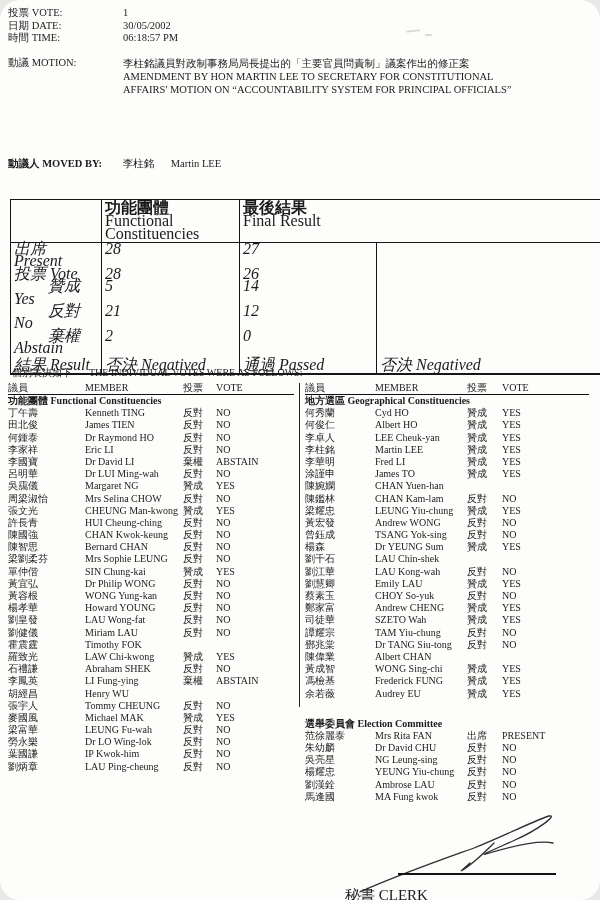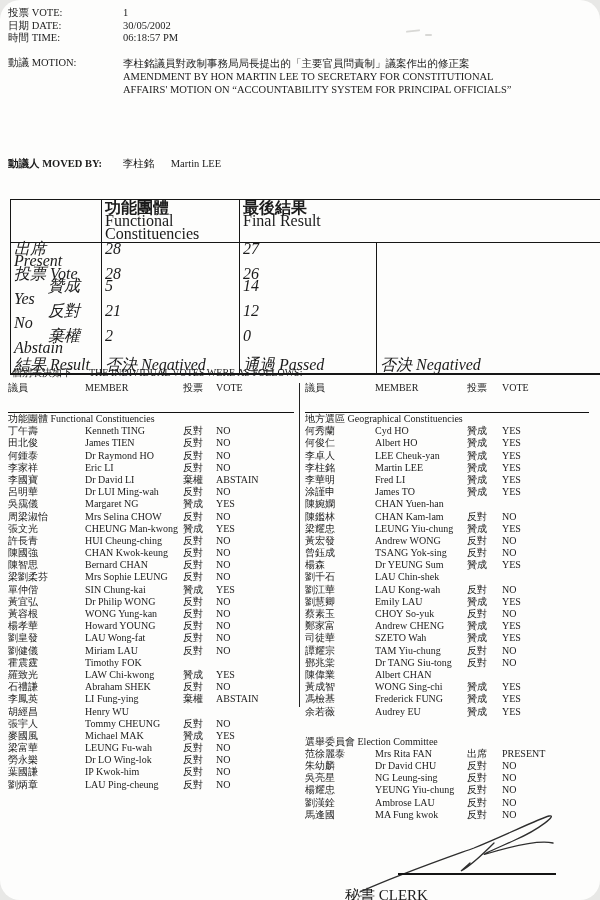--- a/index.html
+++ b/index.html
@@ -29,24 +29,24 @@
   .s-head b { font-weight:bold; }
   .s-body .s-row .s-cell { line-height:12.4px; min-height:12.4px;font-style:italic; }
   .s-body .s-row.result .s-cell { padding-top:4px; padding-bottom:2px; }
   .s-body .s-row.indent .rlabel { padding-left:34px; }
 
   
   .indiv-title { position:absolute; top:367px; left:12px; display:grid; grid-template-columns:77px auto; width:560px; font-size:10px; }
   .votes { position:absolute; top:382px; font-size:10px; }
   .votes-left  { left:8px;  width:286px; }
   .votes-right { left:305px; width:284px; }
-  .v-head { display:grid; padding-bottom:18px; border-bottom:1.8px solid #111; line-height:12px; }
+  .v-head { display:grid; padding-bottom:0; border-bottom:1.8px solid #111; line-height:12px; }
   .votes-left  .v-head, .votes-left  .v-row { grid-template-columns:77px 98px 33px auto; }
   .votes-right .v-head, .votes-right .v-row { grid-template-columns:70px 92px 35px auto; }
-  .v-section-title { font-weight:normal; line-height:12.2px; }
+  .v-section-title { font-weight:bold; line-height:12.2px; }
   .v-section-title.ec { margin-top:18px; }
   .v-row { display:grid; line-height:12.2px; height:12.2px; white-space:nowrap; }
   .v-divider { position:absolute; left:299px; top:383px; width:1.4px; height:324px; background:#222; }
 
   
   .clerk-label { position:absolute; left:345px; top:861px; font-size:15px;margin-top:28px; }
   .sig-line { position:absolute; left:398px; top:873px; width:158px; height:1.6px; background:#141414; }
   .sig-svg { position:absolute; left:352px; top:810px; }
 
   .artifact { position:absolute; background:#9a9a96; opacity:.38; border-radius:2px; }

